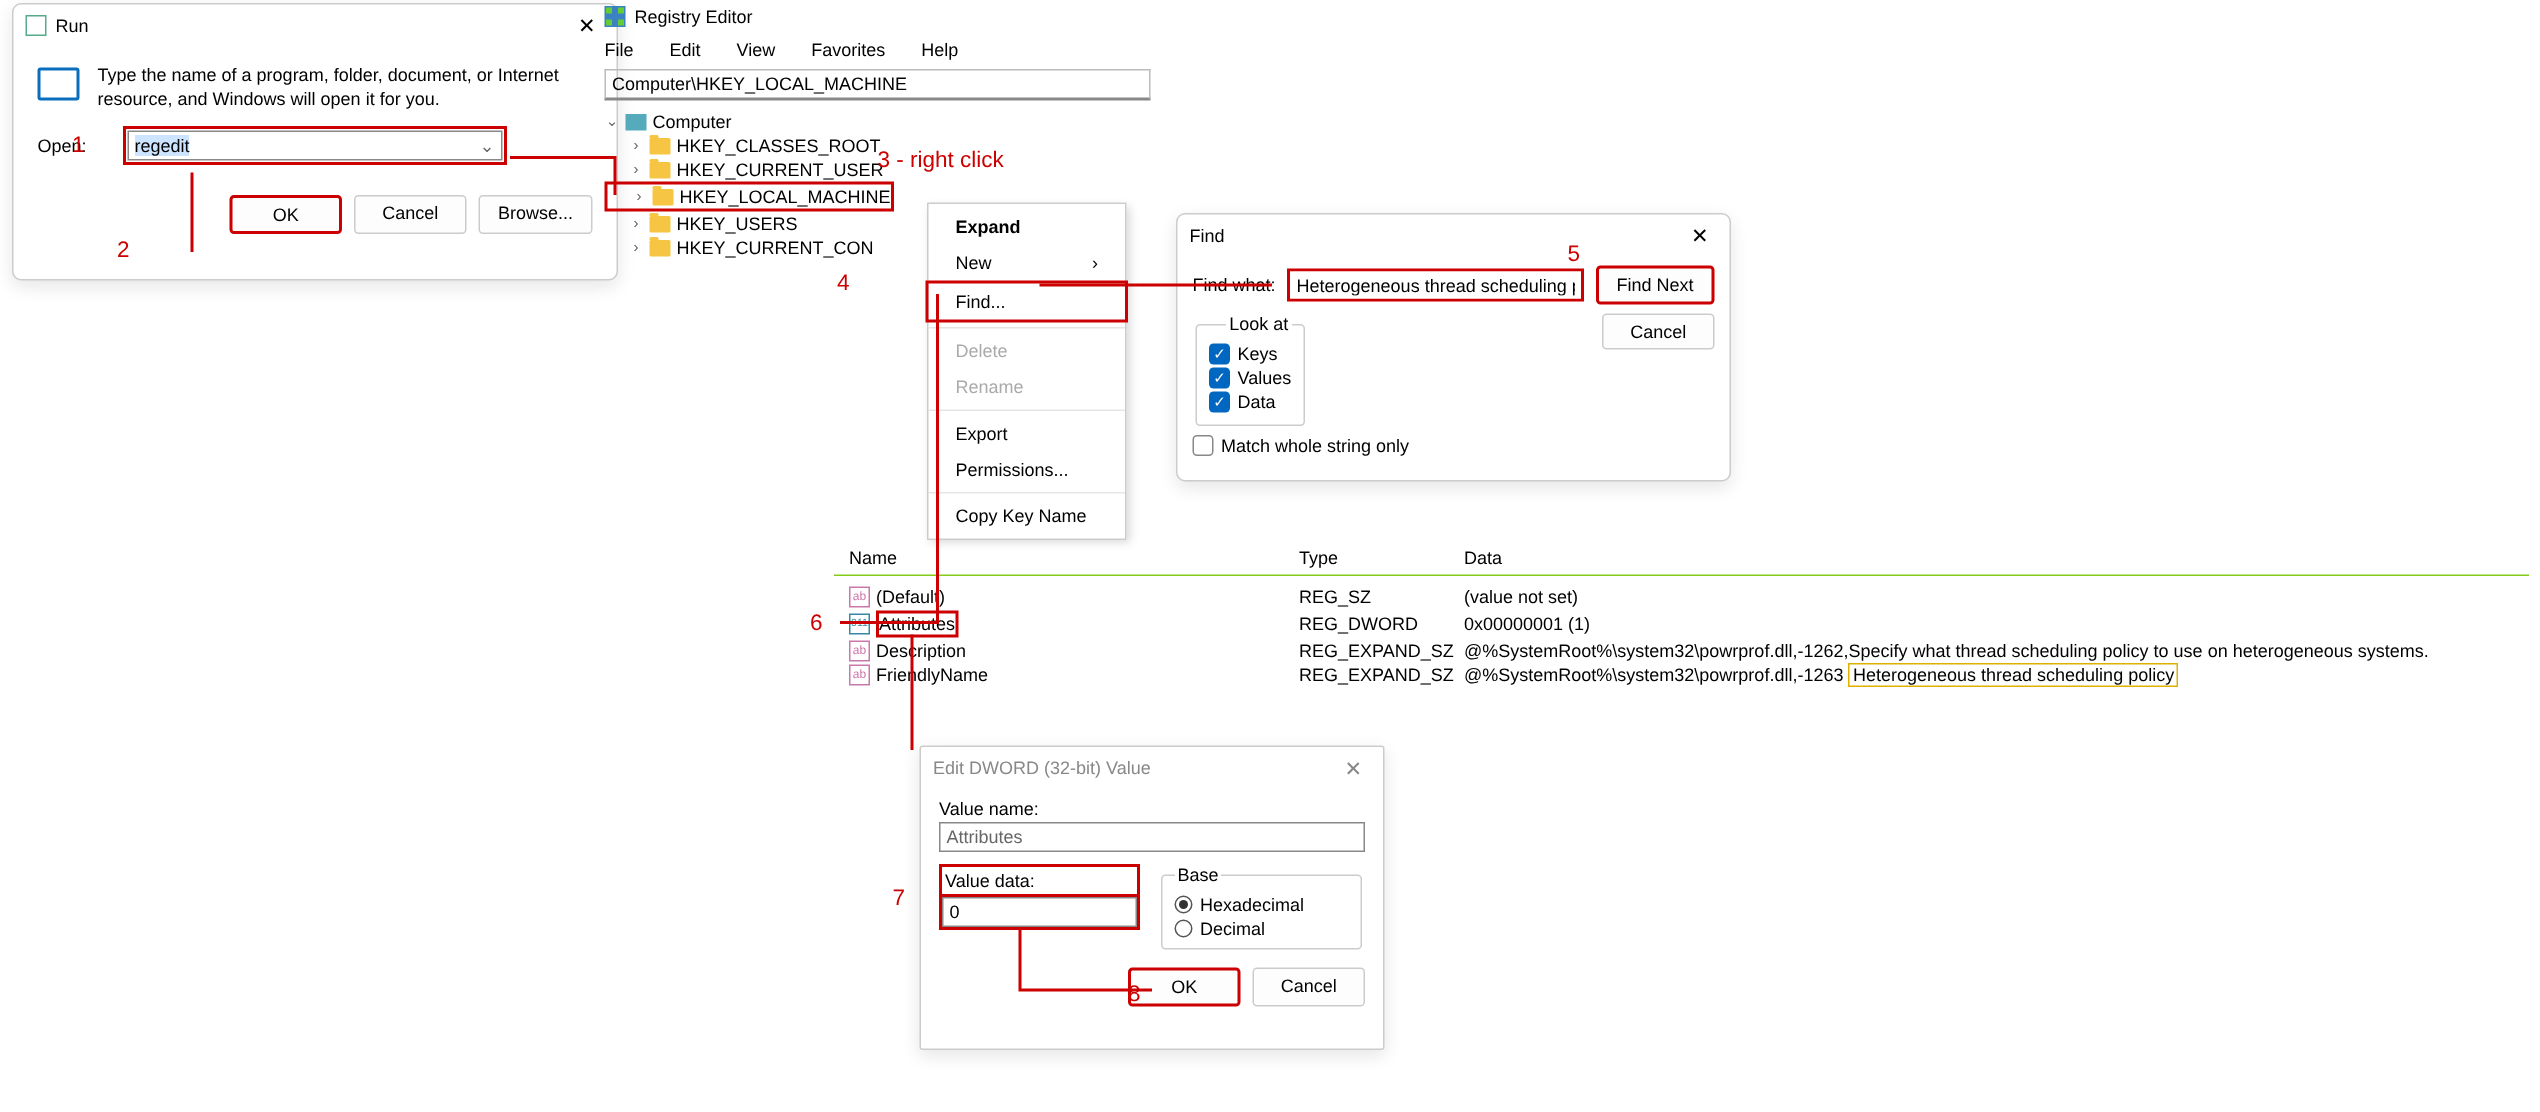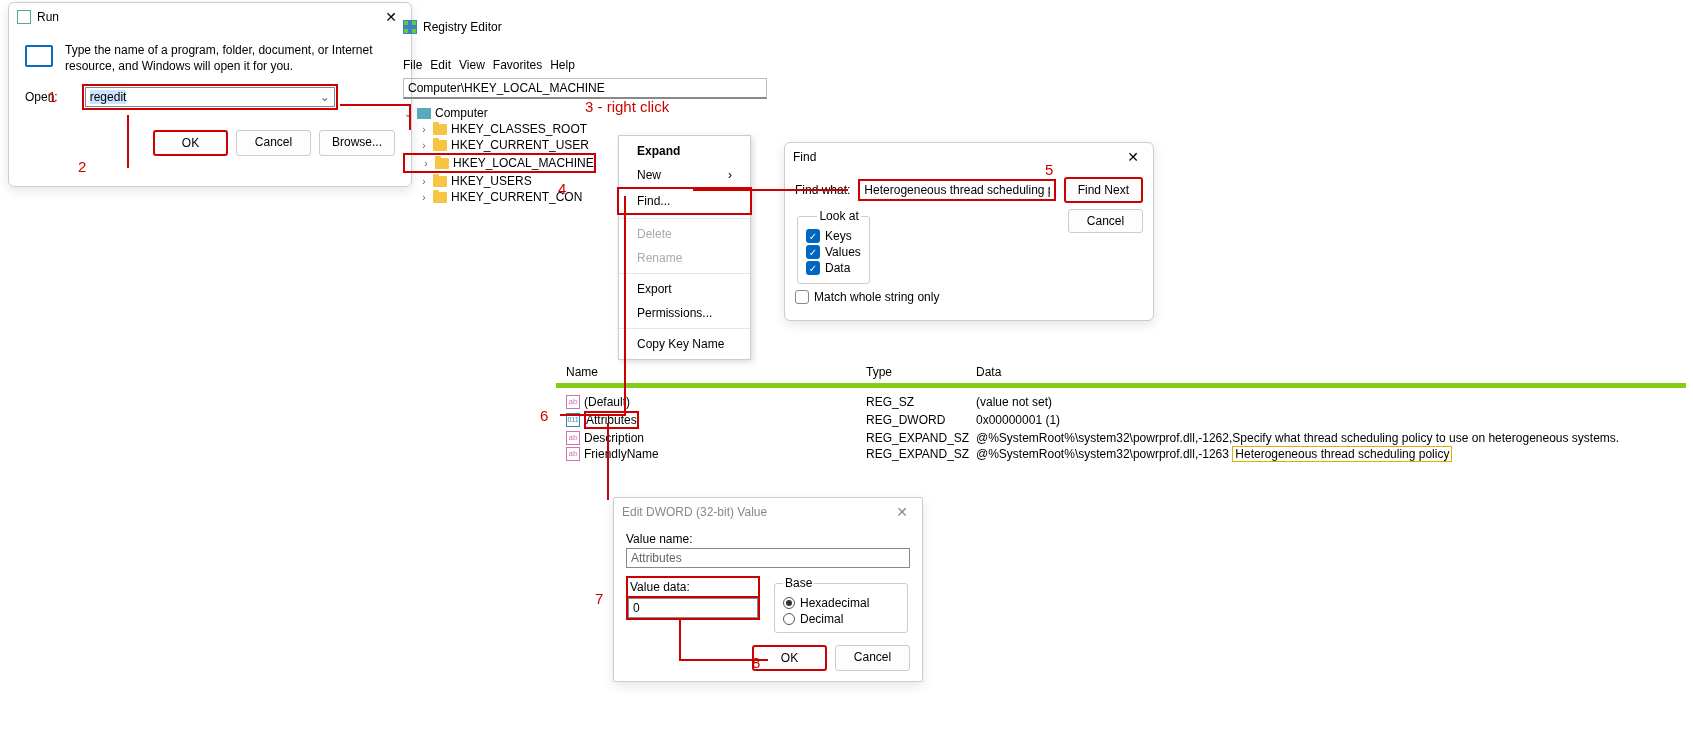--- a/index.html
+++ b/index.html
@@ -58,30 +58,30 @@
   <div style="display:flex;gap:8px;justify-content:flex-end;padding:14px 16px 10px 16px;">
     <span class="btn hl-red">OK</span>
     <span class="btn">Cancel</span>
     <span class="btn">Browse...</span>
   </div>
 </div>
 <span class="step-num" style="left:48px; top:88px;">1</span>
 <span class="step-num" style="left:78px; top:158px;">2</span>
 
 <div style="position:absolute; left:395px; top:0; width:380px;">
-  <div style="display:flex;align-items:center;gap:6px;padding:20px 8px;">
+  <div style="display:flex;align-items:center;gap:6px;padding:4px 8px;">
     <span style="width:14px;height:14px;background:#3b82c4;display:inline-block;position:relative;">
       <span style="position:absolute;width:4px;height:4px;background:#6c3;top:1px;left:1px;"></span>
       <span style="position:absolute;width:4px;height:4px;background:#6c3;top:1px;right:1px;"></span>
       <span style="position:absolute;width:4px;height:4px;background:#6c3;bottom:1px;left:1px;"></span>
       <span style="position:absolute;width:4px;height:4px;background:#6c3;bottom:1px;right:1px;"></span>
     </span>
     <span>Registry Editor</span>
   </div>
-  <div style="display:flex;gap:8px;padding:4px 8px;">
+  <div style="display:flex;gap:24px;padding:4px 8px;">
     <span>File</span>
     <span>Edit</span>
     <span>View</span>
     <span>Favorites</span>
     <span>Help</span>
   </div>
   <div style="margin:2px 8px;border:1px solid #bbb;padding:2px 4px;border-bottom:2px solid #888;">Computer\HKEY_LOCAL_MACHINE</div>
   <div style="padding:4px 8px;">
     <div class="tree-row">
         <span class="chev">⌄</span>
@@ -182,21 +182,21 @@
     <div><span class="btn">Cancel</span></div>
   </div>
   <div class="chk" style="padding:4px 10px;">
       <span class="chk-box chk-off"></span>
       <span>Match whole string only</span>
     </div>
 </div>
 <span class="step-num" style="left:1045px; top:161px;">5</span>
 
 <div style="position:absolute;left:556px;top:365px;width:1130px;">
-  <div style="display:flex;border-bottom:5px solid #84cc16;padding-bottom:4px;">
+  <div style="display:flex;border-bottom:1px solid #84cc16;padding-bottom:4px;">
     <div style="width:310px;padding-left:10px;">Name</div>
     <div style="width:110px;">Type</div>
     <div>Data</div>
   </div>
   <div style="padding-top:6px;">
     <div style="display:flex;align-items:center;padding:1px 0;">
       <div style="width:310px;padding-left:10px;display:flex;align-items:center;gap:4px;">
           <span class="ab-icon">ab</span>
           <span>(Default)</span>
         </div>
@@ -224,21 +224,21 @@
           <span class="ab-icon">ab</span>
           <span>FriendlyName</span>
         </div>
       <div style="width:110px;">REG_EXPAND_SZ</div>
       <div style="white-space:nowrap;"><span>@%SystemRoot%\system32\powrprof.dll,-1263</span> <span class="hl-yellow">Heterogeneous thread scheduling policy</span></div>
     </div>
   </div>
 </div>
 <span class="step-num" style="left:540px; top:407px;">6</span>
 
-<div class="window" style="left:613px; top:497px; width:310px; padding-bottom:10px; border-radius:2px;">
+<div class="window" style="left:613px; top:497px; width:310px; padding-bottom:28px; border-radius:2px;">
   <div class="titlebar">
     <span style="color:#888;">Edit DWORD (32-bit) Value</span>
     <span class="close-x" style="color:#888;">✕</span>
   </div>
   <div style="padding:6px 12px 0;">
     <div style="margin-bottom:2px;">Value name:</div>
     <div class="input" style="color:#666;">Attributes</div>
   </div>
   <div style="display:flex;gap:12px;padding:8px 12px 0;">
     <div style="flex:0 0 auto;">

